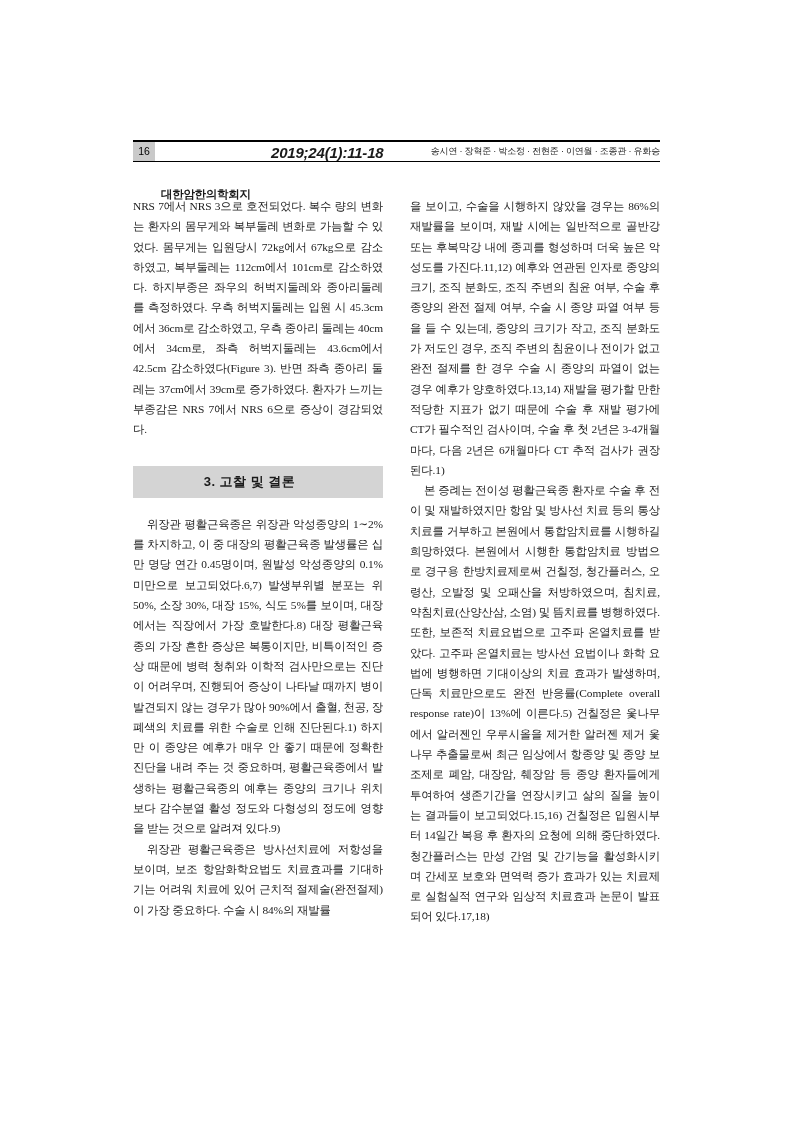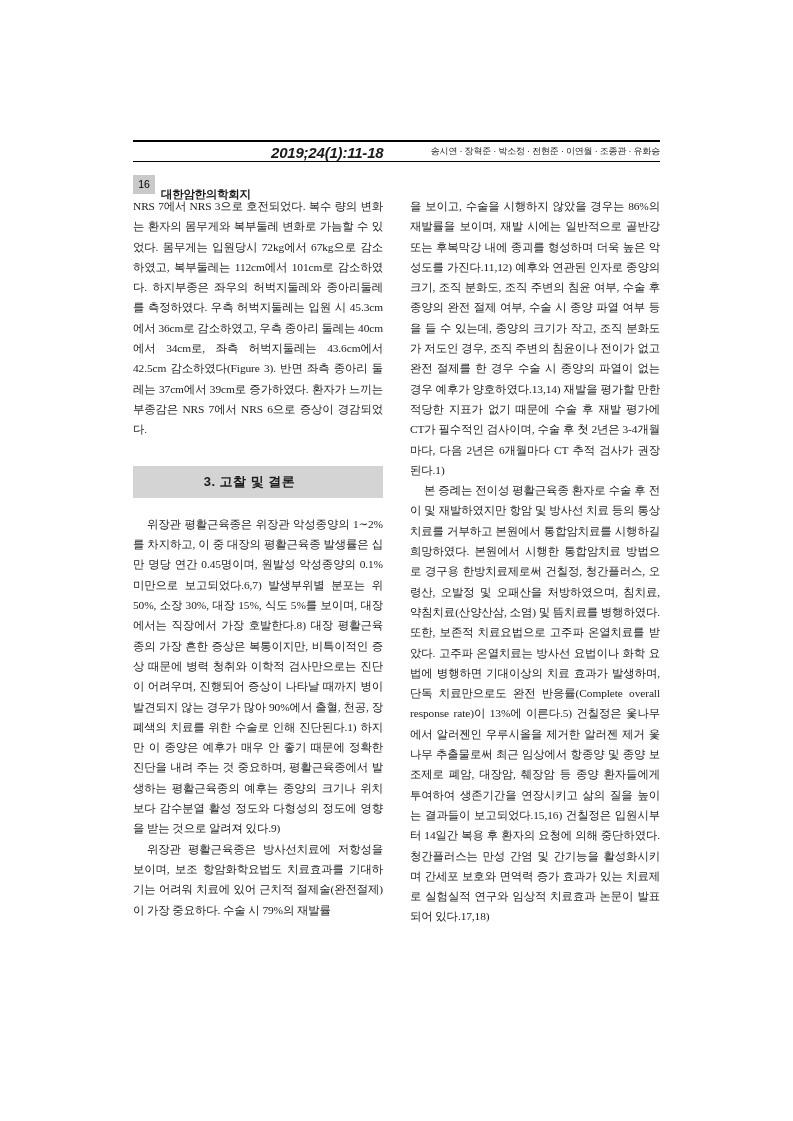--- a/index.html
+++ b/index.html
@@ -48,21 +48,20 @@
     left: 0;
     top: 2px;
     width: 22px;
     height: 19px;
     background: #c9c9c9;
     color: #000;
     font-size: 10.5px;
     line-height: 19px;
     text-align: center;
     font-family: "Liberation Sans", sans-serif;
-    margin-top: 33px;
   }
   .journal-title {
     position: absolute;
     left: 28px;
     top: 3px;
     font-size: 11.5px;
     font-weight: bold;
     letter-spacing: -0.3px;
     font-family: "Liberation Sans", sans-serif;
     margin-top: 44px;
@@ -129,21 +128,21 @@
     <div class="journal-title">대한암한의학회지</div>
     <div class="journal-cite">2019;24(1):11-18</div>
     <div class="authors">송시연 · 장혁준 · 박소정 · 전현준 · 이연월 · 조종관 · 유화승</div>
     <div class="runhead-rule-bottom"></div>
   </div>
 
   <div class="col col-left">
     <p class="para noindent">NRS 7에서 NRS 3으로 호전되었다. 복수 량의 변화는 환자의 몸무게와 복부둘레 변화로 가늠할 수 있었다. 몸무게는 입원당시 72kg에서 67kg으로 감소하였고, 복부둘레는 112cm에서 101cm로 감소하였다. 하지부종은 좌우의 허벅지둘레와 종아리둘레를 측정하였다. 우측 허벅지둘레는 입원 시 45.3cm에서 36cm로 감소하였고, 우측 종아리 둘레는 40cm에서 34cm로, 좌측 허벅지둘레는 43.6cm에서 42.5cm 감소하였다(Figure 3). 반면 좌측 종아리 둘레는 37cm에서 39cm로 증가하였다. 환자가 느끼는 부종감은 NRS 7에서 NRS 6으로 증상이 경감되었다.</p>
     <div class="section-head">3. 고찰 및 결론</div>
     <p class="para">위장관 평활근육종은 위장관 악성종양의 1∼2%를 차지하고, 이 중 대장의 평활근육종 발생률은 십만 명당 연간 0.45명이며, 원발성 악성종양의 0.1% 미만으로 보고되었다.6,7) 발생부위별 분포는 위 50%, 소장 30%, 대장 15%, 식도 5%를 보이며, 대장에서는 직장에서 가장 호발한다.8) 대장 평활근육종의 가장 흔한 증상은 복통이지만, 비특이적인 증상 때문에 병력 청취와 이학적 검사만으로는 진단이 어려우며, 진행되어 증상이 나타날 때까지 병이 발견되지 않는 경우가 많아 90%에서 출혈, 천공, 장폐색의 치료를 위한 수술로 인해 진단된다.1) 하지만 이 종양은 예후가 매우 안 좋기 때문에 정확한 진단을 내려 주는 것 중요하며, 평활근육종에서 발생하는 평활근육종의 예후는 종양의 크기나 위치보다 감수분열 활성 정도와 다형성의 정도에 영향을 받는 것으로 알려져 있다.9)</p>
-    <p class="para">위장관 평활근육종은 방사선치료에 저항성을 보이며, 보조 항암화학요법도 치료효과를 기대하기는 어려워 치료에 있어 근치적 절제술(완전절제)이 가장 중요하다. 수술 시 79%의 재발률</p>
+    <p class="para">위장관 평활근육종은 방사선치료에 저항성을 보이며, 보조 항암화학요법도 치료효과를 기대하기는 어려워 치료에 있어 근치적 절제술(완전절제)이 가장 중요하다. 수술 시 84%의 재발률</p>
   </div>
 
   <div class="col col-right">
     <p class="para noindent">을 보이고, 수술을 시행하지 않았을 경우는 86%의 재발률을 보이며, 재발 시에는 일반적으로 골반강 또는 후복막강 내에 종괴를 형성하며 더욱 높은 악성도를 가진다.11,12) 예후와 연관된 인자로 종양의 크기, 조직 분화도, 조직 주변의 침윤 여부, 수술 후 종양의 완전 절제 여부, 수술 시 종양 파열 여부 등을 들 수 있는데, 종양의 크기가 작고, 조직 분화도가 저도인 경우, 조직 주변의 침윤이나 전이가 없고 완전 절제를 한 경우 수술 시 종양의 파열이 없는 경우 예후가 양호하였다.13,14) 재발을 평가할 만한 적당한 지표가 없기 때문에 수술 후 재발 평가에 CT가 필수적인 검사이며, 수술 후 첫 2년은 3-4개월마다, 다음 2년은 6개월마다 CT 추적 검사가 권장된다.1)</p>
     <p class="para">본 증례는 전이성 평활근육종 환자로 수술 후 전이 및 재발하였지만 항암 및 방사선 치료 등의 통상치료를 거부하고 본원에서 통합암치료를 시행하길 희망하였다. 본원에서 시행한 통합암치료 방법으로 경구용 한방치료제로써 건칠정, 청간플러스, 오령산, 오발정 및 오패산을 처방하였으며, 침치료, 약침치료(산양산삼, 소염) 및 뜸치료를 병행하였다. 또한, 보존적 치료요법으로 고주파 온열치료를 받았다. 고주파 온열치료는 방사선 요법이나 화학 요법에 병행하면 기대이상의 치료 효과가 발생하며, 단독 치료만으로도 완전 반응률(Complete overall response rate)이 13%에 이른다.5) 건칠정은 옻나무에서 알러젠인 우루시올을 제거한 알러젠 제거 옻나무 추출물로써 최근 임상에서 항종양 및 종양 보조제로 폐암, 대장암, 췌장암 등 종양 환자들에게 투여하여 생존기간을 연장시키고 삶의 질을 높이는 결과들이 보고되었다.15,16) 건칠정은 입원시부터 14일간 복용 후 환자의 요청에 의해 중단하였다. 청간플러스는 만성 간염 및 간기능을 활성화시키며 간세포 보호와 면역력 증가 효과가 있는 치료제로 실험실적 연구와 임상적 치료효과 논문이 발표되어 있다.17,18)</p>
   </div>
 
 </div>
 
 </body></html>

